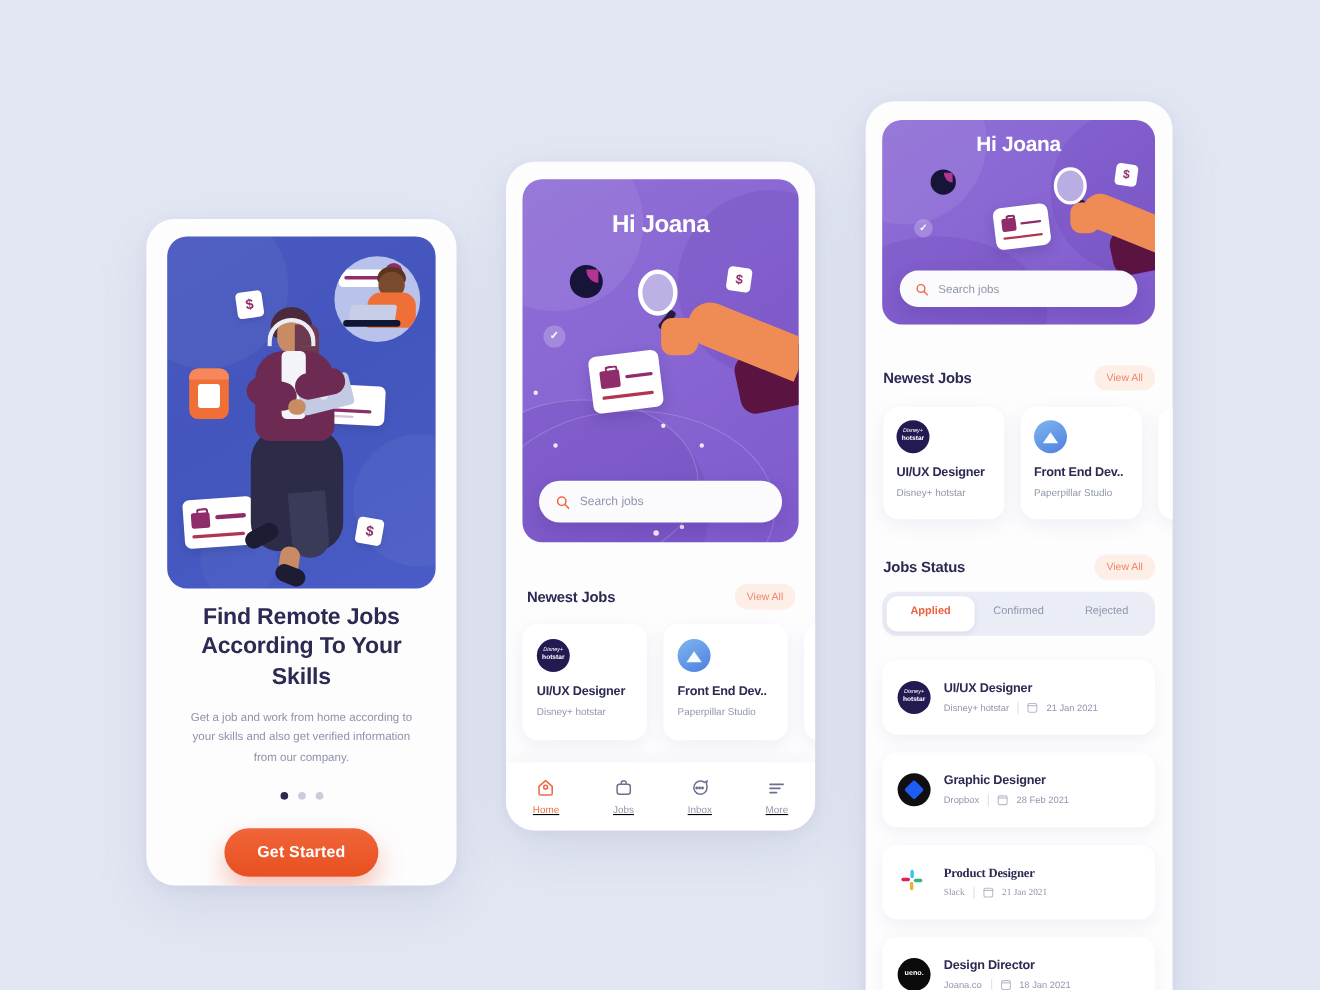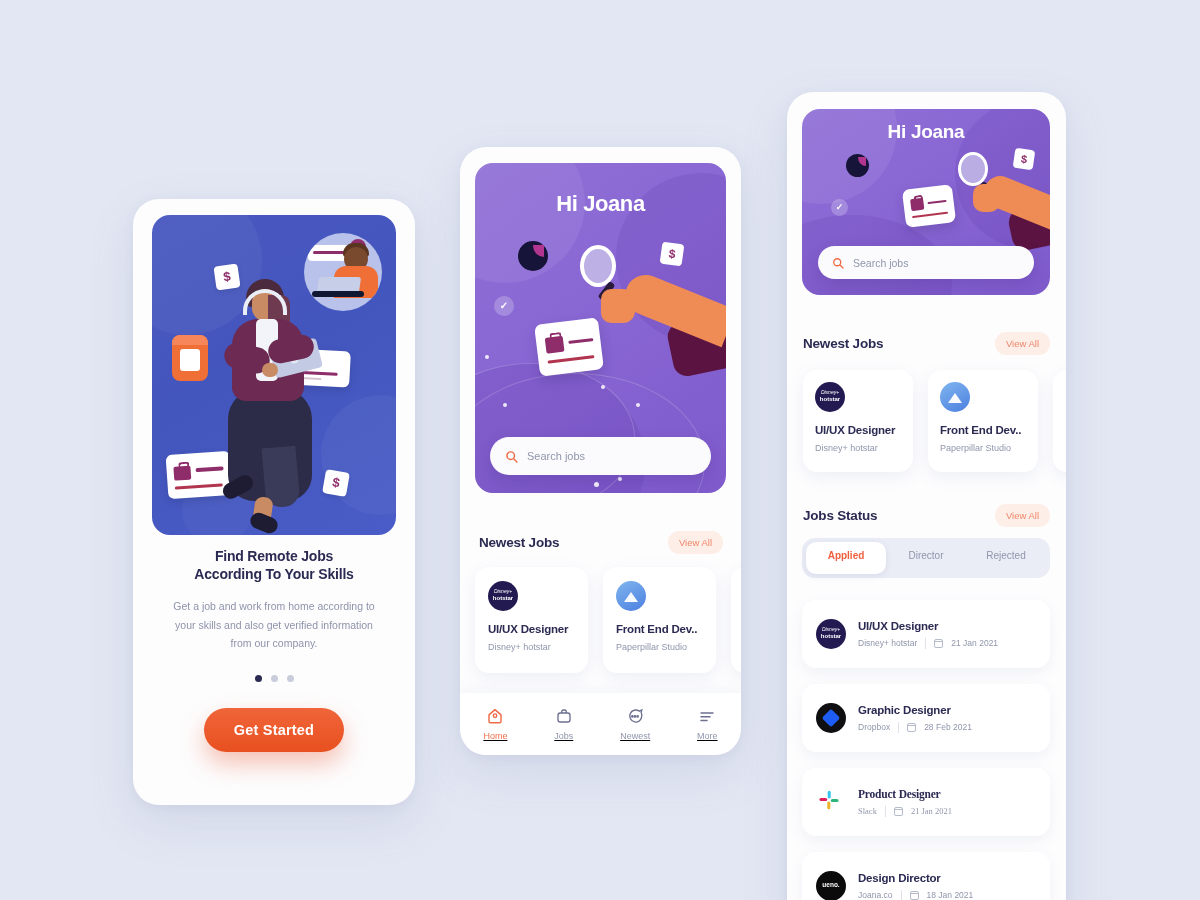--- a/index.html
+++ b/index.html
@@ -94,21 +94,21 @@
   .ph-lap::after{content:"";position:absolute;left:18px;top:12px;width:8px;height:8px;border-radius:50%;background:#e3e7f3;}
   .ph-hand1{position:absolute;left:52px;top:96px;width:16px;height:14px;border-radius:7px;background:#c98b63;}
   .ph-legs{position:absolute;left:18px;top:122px;width:84px;height:112px;background:#2c2b48;border-radius:30px 30px 26px 26px;}
   .ph-leg2{position:absolute;left:54px;top:180px;width:34px;height:60px;background:#3a3a59;border-radius:0 0 16px 16px;transform:rotate(-5deg);}
   .ph-foot1{position:absolute;left:12px;top:212px;width:32px;height:16px;background:#1d1c33;border-radius:8px;transform:rotate(-28deg);}
   .ph-shin{position:absolute;left:44px;top:230px;width:18px;height:26px;background:#c98b63;border-radius:8px;transform:rotate(8deg);}
   .ph-foot2{position:absolute;left:40px;top:248px;width:28px;height:16px;background:#1d1c33;border-radius:8px;transform:rotate(22deg);}
 
   .p1-texts { position:absolute; left:0; top:348px; width:282px; text-align:center; }
   .p1-title {
-    font-size: 14px; font-weight: bold; color:#2b2a52; line-height:1.3;
+    font-size: 21px; font-weight: bold; color:#2b2a52; line-height:1.3;
     letter-spacing:-0.2px; padding:0 21px;
   }
   .p1-sub {
     margin-top:14px; font-size:10.5px; color:#8f93ab; line-height:1.75; padding:0 34px;
   }
   .dots { margin-top:22px; display:flex; gap:9px; justify-content:center; align-items:center;}
   .dot-i { width:7px;height:7px;border-radius:50%;background:#c9ccdb; }
   .dot-i.active { background:#2b2a52; }
   .cta-wrap { margin-top:26px; display:flex; justify-content:center; }
   .cta {
@@ -371,21 +371,21 @@
         </svg>
         <span class="lbl">Jobs</span>
       </div>
       <div class="tab">
         <svg width="18" height="18" viewBox="0 0 24 24" fill="none" stroke="#6c7190" stroke-width="1.8">
           <path d="M21 12a8 8 0 1 1-3.3-6.4L21 4l-.8 3.3A7.9 7.9 0 0 1 21 12z"></path>
           <circle cx="8.5" cy="12.5" r=".9" fill="#6c7190"></circle>
             <circle cx="12" cy="12.5" r=".9" fill="#6c7190"></circle>
             <circle cx="15.5" cy="12.5" r=".9" fill="#6c7190"></circle>
         </svg>
-        <span class="lbl">Newest</span>
+        <span class="lbl">Inbox</span>
       </div>
       <div class="tab">
         <svg width="18" height="18" viewBox="0 0 24 24" stroke="#6c7190" stroke-width="2" stroke-linecap="round">
           <line x1="4" y1="8" x2="20" y2="8"></line>
             <line x1="4" y1="13" x2="16" y2="13"></line>
             <line x1="4" y1="18" x2="12" y2="18"></line>
         </svg>
         <span class="lbl">More</span>
       </div>
     </div>
@@ -448,21 +448,21 @@
 
     <div class="jc-peek" style="left:266px;top:278px;width:36px;height:102px;"></div>
 
     <div class="sec-head" style="left:16px;top:412px;width:247px;">
       <span class="sec-title">Jobs Status</span>
       <button class="view-all">View All</button>
     </div>
 
     <div class="statustabs" style="left:15px;top:446px;width:248px;height:40px;">
       <div class="stab active">Applied</div>
-      <div class="stab">Director</div>
+      <div class="stab">Confirmed</div>
       <div class="stab">Rejected</div>
     </div>
 
     <div class="statusrow" style="top:508px;">
       <span class="logo logo-disney">
         <span class="t1">Disney+</span>
           <span class="t2">hotstar</span>
       </span>
       <div>
         <div class="sr-title">UI/UX Designer</div>

